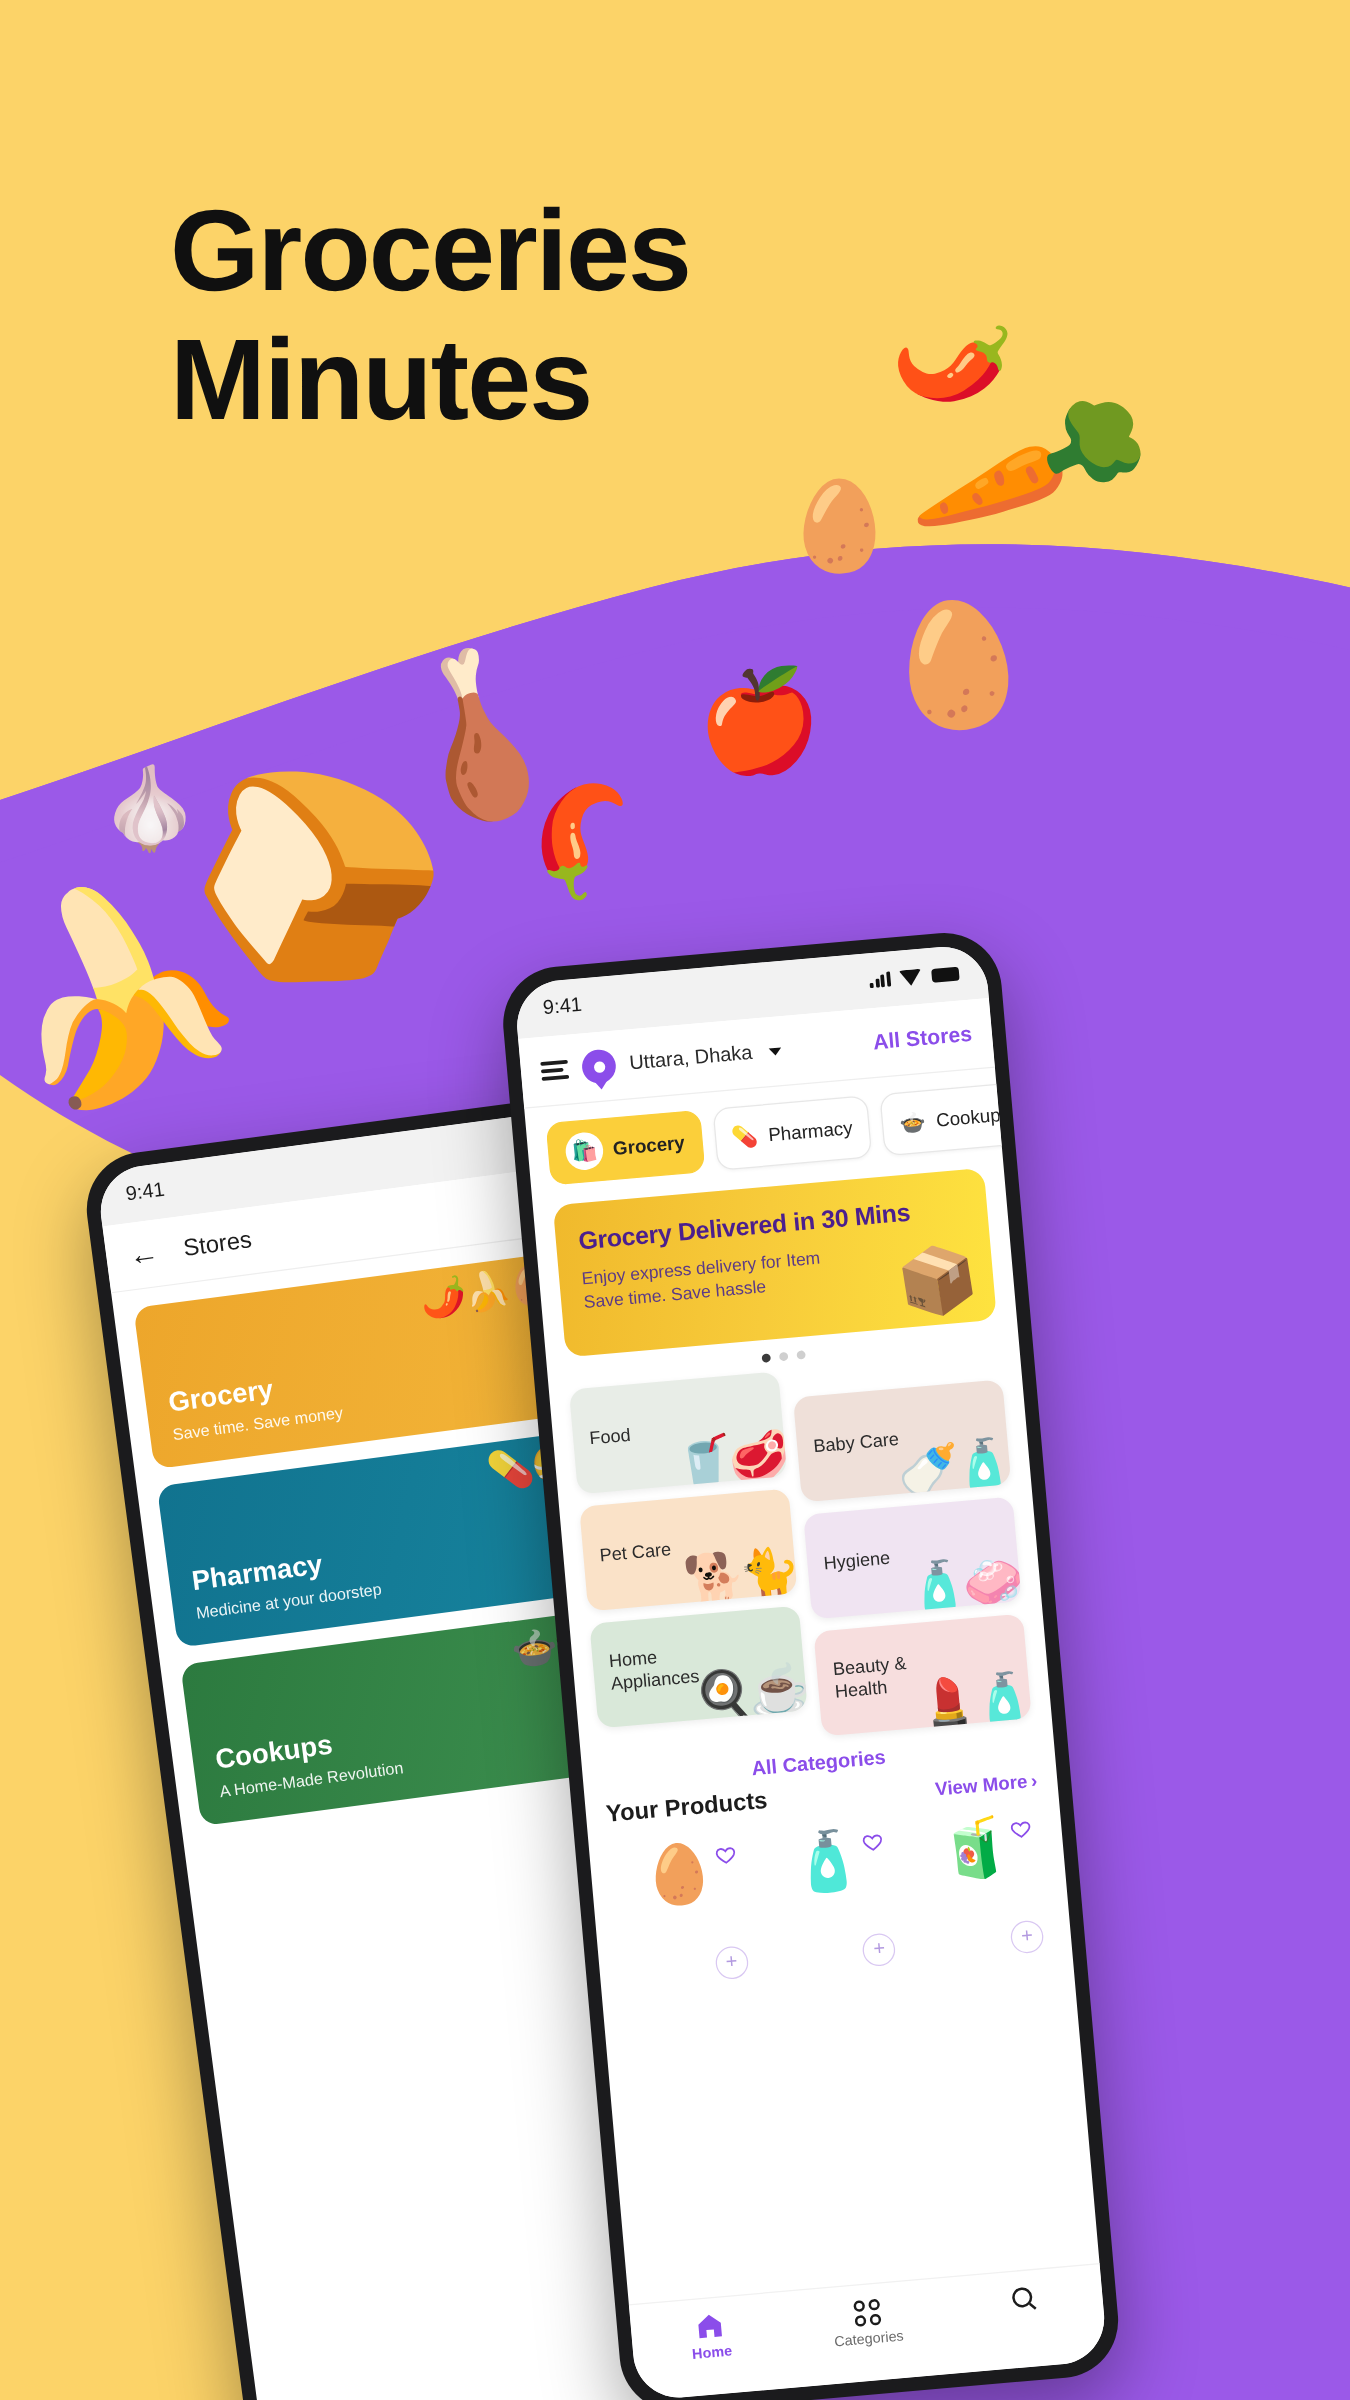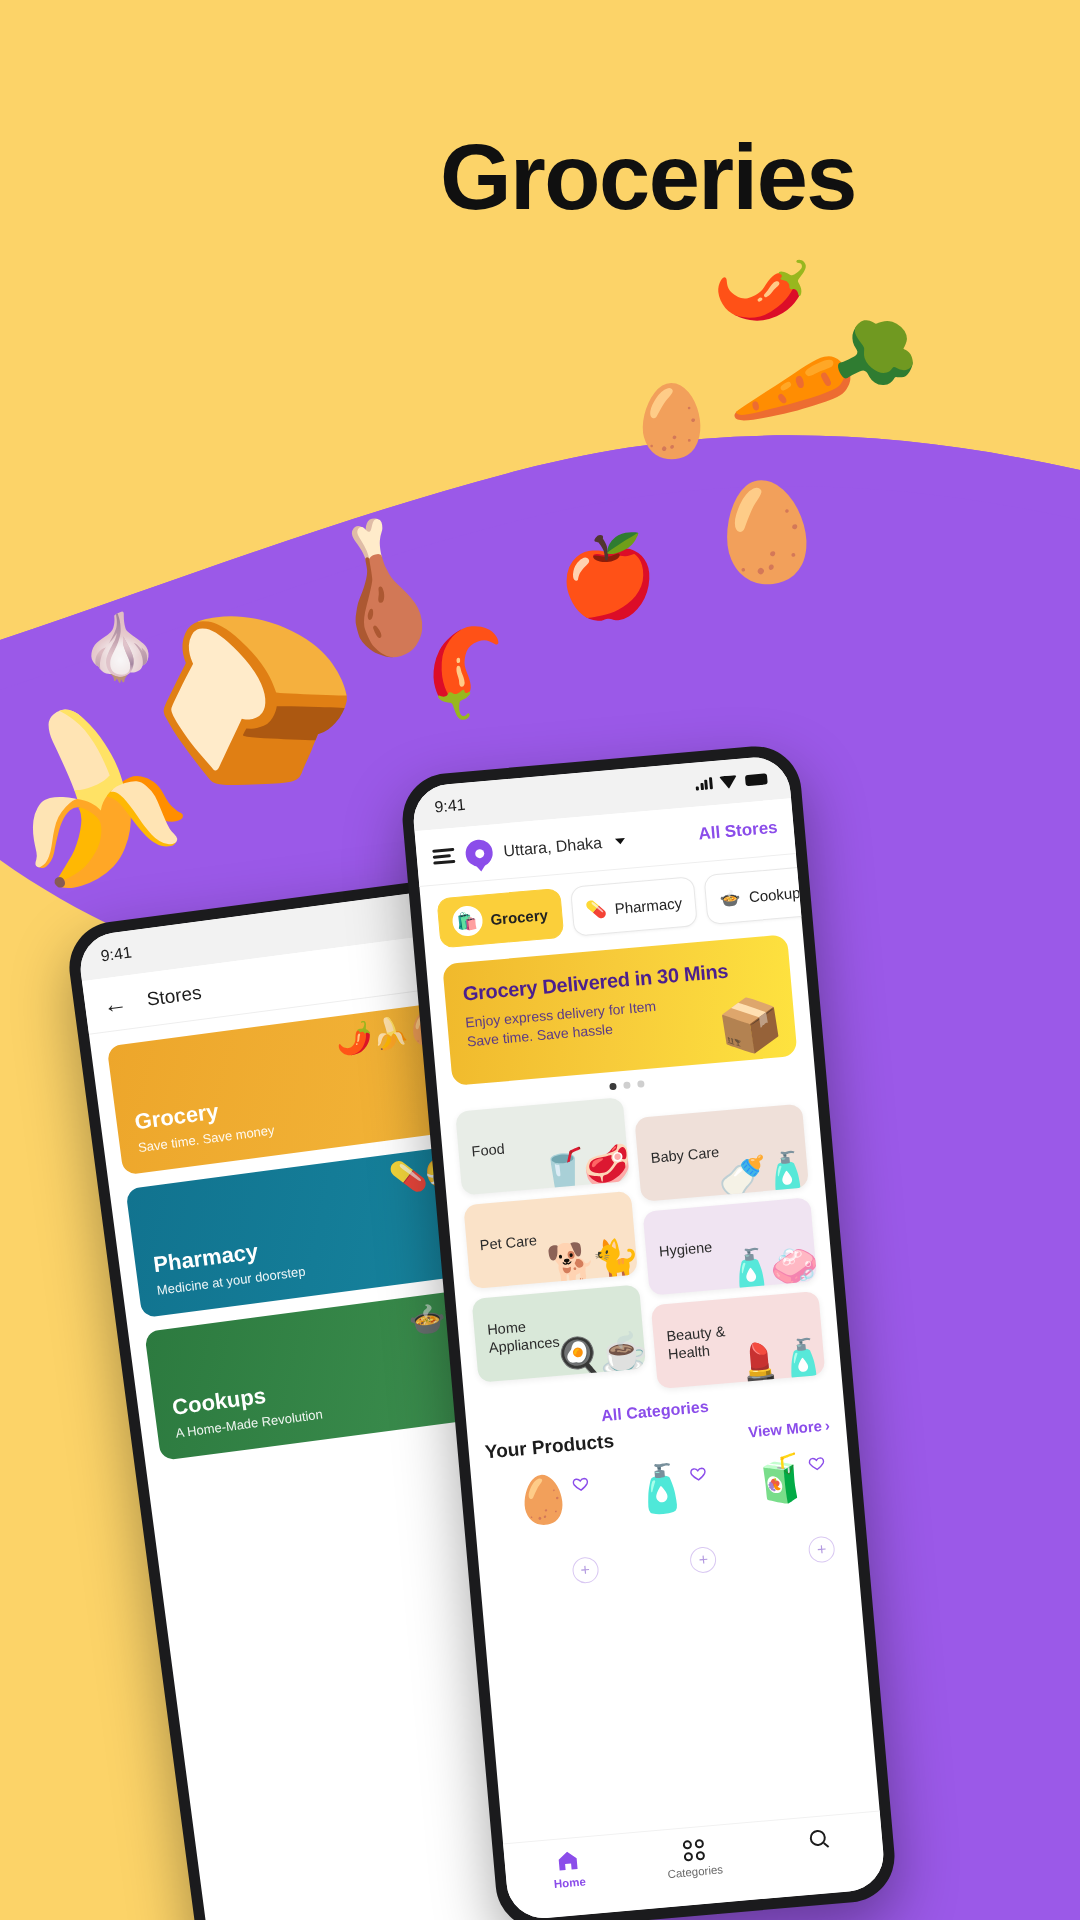--- a/index.html
+++ b/index.html
@@ -9,24 +9,23 @@
     background:#FCD368;
     position:relative;
   }
 
   
   .bg-yellow{position:absolute;inset:0;background:#FCD368;}
   .bg-purple{position:absolute;left:0;top:0;width:1080px;height:1920px;}
 
   
   .headline{
-    position:absolute;left:136px;top:126px;width:720px;
+    position:absolute;left:136px;top:150px;width:720px;
     font-size:92px;line-height:1.12;font-weight:800;color:#101010;
     letter-spacing:-1.5px;
-    text-align:right;
   }
   .headline span{display:block;}
 
   
   .deco{position:absolute;}
 
   
   .phone{
     position:absolute;
     background:#1b1b1d;
@@ -214,20 +213,21 @@
 <div class="bg-yellow"></div>
 <svg class="bg-purple" viewBox="0 0 1080 1920" preserveAspectRatio="none">
   <path d="M0,640 C180,580 330,520 520,470 C720,418 900,430 1080,470 L1080,1920 L0,1920 Z" fill="#9B59E8"></path>
   <path d="M0,640 C180,580 330,520 520,470 C720,418 900,430 1080,470 L1080,520
            C900,480 720,470 520,520 C330,568 180,630 0,690 Z" fill="#9B59E8"></path>
   <path d="M0,860 C140,960 320,1010 470,1000 L470,1920 L0,1920 Z" fill="#FCD368"></path>
 </svg>
 
 <div class="headline">
   <span>Groceries</span>
+  <span>Minutes</span>
 </div>
 
 <div class="deco" style="left:718px;top:243px;font-size:72px;transform:rotate(25deg);">🌶️</div>
 <div class="deco" style="left:628px;top:380px;font-size:70px;">🥚</div>
 <div class="deco" style="left:740px;top:292px;font-size:142px;transform:rotate(16deg);">🥕</div>
 <div class="deco" style="left:706px;top:476px;font-size:96px;transform:rotate(-8deg);">🥚</div>
 <div class="deco" style="left:318px;top:528px;font-size:106px;transform:rotate(30deg);">🍗</div>
 <div class="deco" style="left:558px;top:530px;font-size:80px;">🍎</div>
 <div class="deco" style="left:424px;top:628px;font-size:74px;transform:rotate(150deg);">🌶️</div>
 <div class="deco" style="left:150px;top:612px;font-size:160px;transform:rotate(25deg);">🍞</div>

